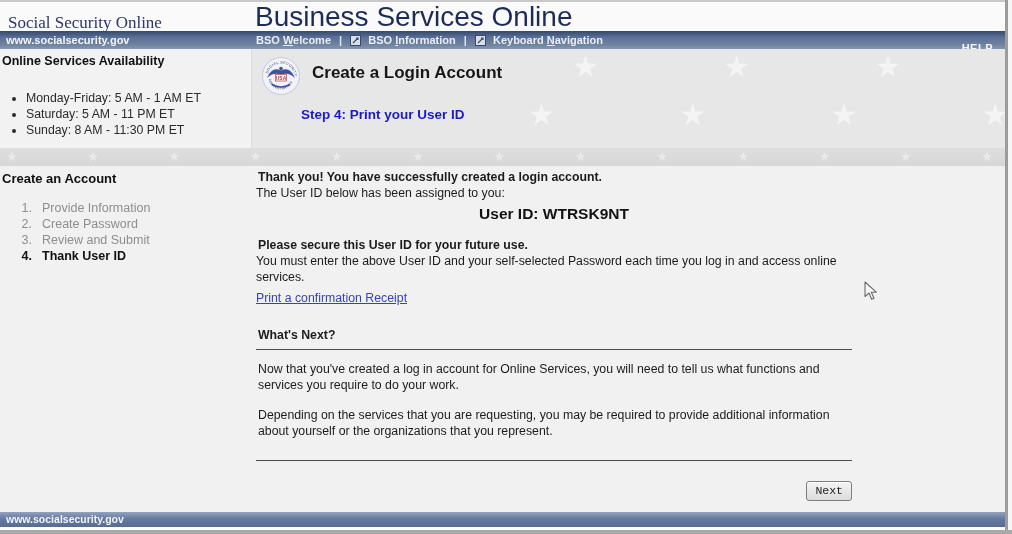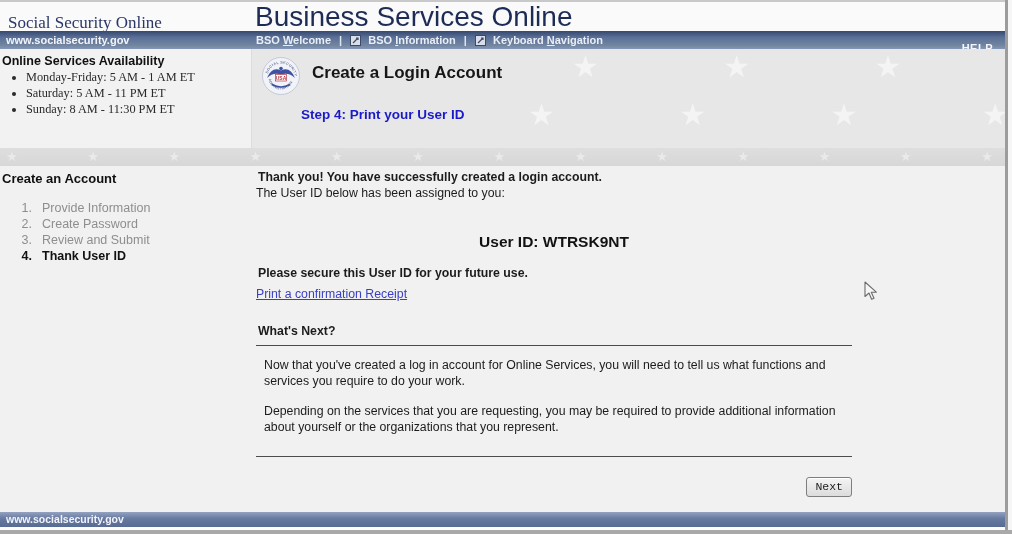--- a/index.html
+++ b/index.html
@@ -47,21 +47,21 @@
     position:absolute; right:12px; bottom:-5px;
     font-size:11px; font-weight:bold; color:#f4f6fb; letter-spacing:0.5px;
     text-decoration:none; cursor:pointer;
   }
 
   
   .masthead-left {
     position:absolute; left:0; top:49px; width:251px; height:99px; background:#f2f2f2;
   }
   .avail-title { position:absolute; left:2px; top:5px; font-size:12.5px; font-weight:bold; color:#101010; }
-  .avail-list { position:absolute; left:8px; top:20px; list-style:disc; padding-left:18px;font-family:Liberation Serif, serif; }
+  .avail-list { position:absolute; left:8px; top:41px; list-style:disc; padding-left:18px; }
   .avail-list li { font-size:12.3px; color:#2a2a2a; line-height:16px; }
 
   .masthead-right {
     position:absolute; left:251px; top:49px; width:754px; height:99px;
     background:#e7e7e7; border-left:1px solid #dcdcdc; overflow:hidden;
   }
   .masthead-right .stars-a, .masthead-right .stars-b {
     position:absolute; white-space:nowrap; font-size:30px; color:rgba(255,255,255,0.55);
     letter-spacing:58px; pointer-events:none;
   }
@@ -90,27 +90,27 @@
   .step-row { display:flex; font-size:12.5px; line-height:16px; color:#8e8e8e; }
   .step-row .num { width:16px; margin-left:16px; text-align:right; }
   .step-row .lbl { margin-left:10px; }
   .step-row.current { color:#111111; font-weight:bold; }
 
   
   .main-col { position:absolute; left:256px; top:166px; width:596px; font-size:12.3px; color:#1c1c1c; }
   .main-col .b { font-weight:bold; }
   .thanks-bold { margin:4px 0 0 2px; line-height:15px; }
   .thanks-sub  { margin:1px 0 0 0; line-height:15px; }
-  .user-id { margin-top:32px; text-align:center; font-size:15.5px; font-weight:bold; color:#111; }
+  .user-id { margin-top:4px; text-align:center; font-size:15.5px; font-weight:bold; color:#111; }
   .secure-bold { margin:15px 0 0 2px; line-height:15px; }
   .secure-text { margin-top:1px; line-height:15.5px; }
   .print-link { display:inline-block; margin-top:6px; color:#3940c4; text-decoration:underline; cursor:pointer; }
   .whats-next { margin:23px 0 0 2px; line-height:15px; }
   .divider { border:none; border-top:1px solid #4c4c4c; margin-top:6px; height:0; }
-  .para { margin:12px 2px 0 8px; line-height:15.5px; }
+  .para { margin:12px 2px 0 2px; line-height:15.5px; }
   .para + .para { margin-top:15px; }
   .divider2 { border:none; border-top:1px solid #4c4c4c; margin-top:21px; height:0; }
   .button-row { margin-top:20px; display:flex; justify-content:flex-end; }
   .next-button {
     font-family:"Liberation Mono", monospace; font-size:11.5px; color:#1d1d1d;
     background:linear-gradient(180deg,#f4f4f4,#dcdcdc);
     border:1px solid #7e7e7e; border-radius:3px;
     padding:2px 8px 3px 8px; box-shadow:inset 0 1px 0 #ffffff; cursor:pointer;
   }
 
@@ -212,20 +212,21 @@
         <span class="lbl">Thank User ID</span>
       </div>
     </div>
   </div>
 
   <div class="main-col">
     <div class="thanks-bold b">Thank you! You have successfully created a login account.</div>
     <div class="thanks-sub">The User ID below has been assigned to you:</div>
     <div class="user-id">User ID: WTRSK9NT</div>
     <div class="secure-bold b">Please secure this User ID for your future use.</div>
+    <div class="secure-text">You must enter the above User ID and your self-selected Password each time you log in and access online services.</div>
     <a class="print-link">Print a confirmation Receipt</a>
     <div class="whats-next b">What's Next?</div>
     <hr class="divider">
     <div class="para">Now that you've created a log in account for Online Services, you will need to tell us what functions and services you require to do your work.</div>
     <div class="para">Depending on the services that you are requesting, you may be required to provide additional information about yourself or the organizations that you represent.</div>
     <hr class="divider2">
     <div class="button-row">
       <button class="next-button">Next</button>
     </div>
   </div>

